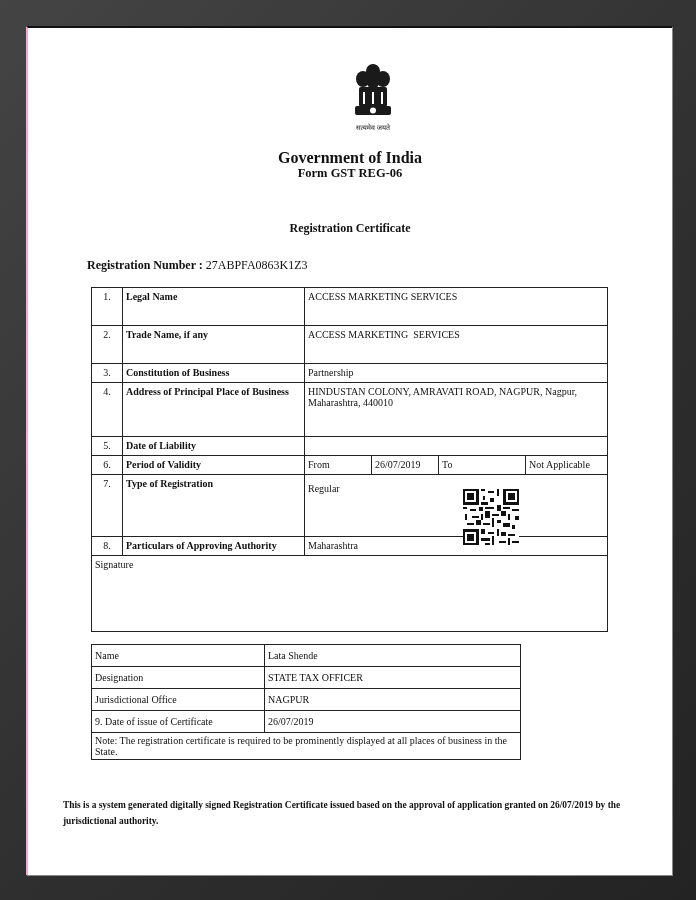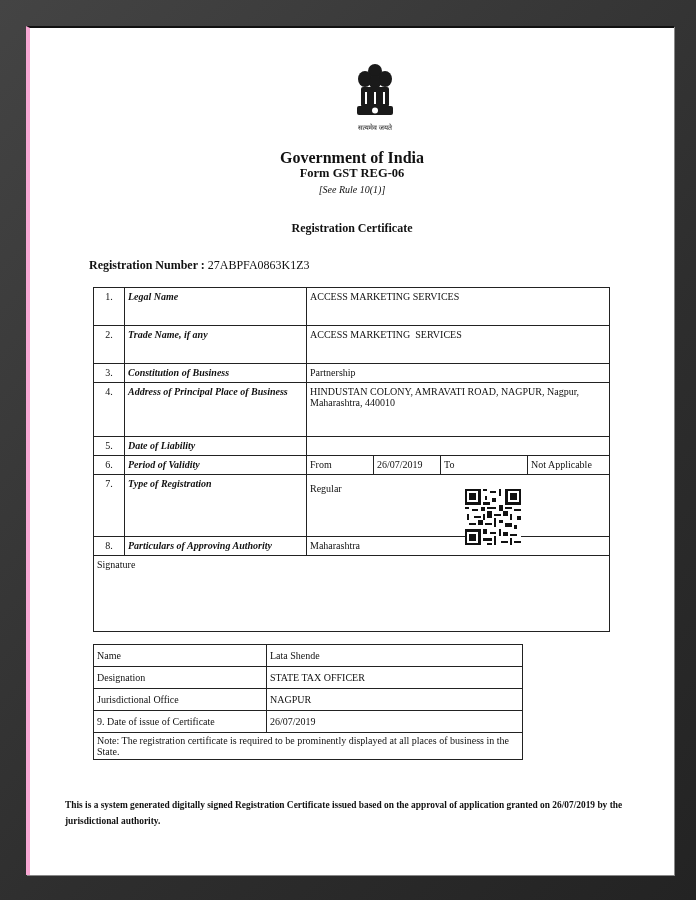--- a/index.html
+++ b/index.html
@@ -6,36 +6,36 @@
   body {
     width:696px; height:900px; background:#3b3b3b; position:relative; overflow:hidden;
     font-family: "Liberation Serif", "DejaVu Serif", serif; color:#111;
   }
   .frame {
     position:absolute; left:0; top:0; width:696px; height:900px;
     background:linear-gradient(135deg,#444 0%,#2e2e2e 60%,#232323 100%);
   }
   .page {
     position:absolute; left:26px; top:26px; width:644px; height:847px;
-    background:#fff; border-top:2px solid #111; border-left:4px solid #f9a8d4;
+    background:#fff; border-top:2px solid #111; border-left:2px solid #f9a8d4;
     box-shadow: 1px 1px 0 #888;
   }
   .emblem { position:absolute; left:322px; top:34px; width:46px; height:58px; }
   .motto { position:absolute; left:290px; top:95px; width:110px; text-align:center; font-size:7px; }
   .hdr { position:absolute; left:0; width:644px; text-align:center; font-weight:bold; }
   .gov { top:121px; font-size:16px; }
   .form { top:138px; font-size:12.5px; }
   .rule { top:156px; font-size:10px; font-style:italic; font-weight:normal; }
   .title { top:193px; font-size:12px; }
   .regno { position:absolute; left:59px; top:230px; font-size:12px; }
   .regno b { font-weight:bold; }
   table.main { position:absolute; left:63px; top:259px; width:517px; border-collapse:collapse; font-size:10px; }
   table.main td { border:1px solid #222; vertical-align:top; padding:3px 3px; }
   td.num { width:24px; text-align:center; }
-  td.lbl { width:175px; font-weight:bold;font-style:italic; }
+  td.lbl { width:175px; font-weight:bold; }
   td.val { }
   .qr { position:absolute; left:435px; top:461px; width:56px; height:56px; }
   table.sig { position:absolute; left:63px; top:616px; width:430px; border-collapse:collapse; font-size:10px; }
   table.sig td { border:1px solid #222; padding:2px 3px; height:17px; }
   table.sig td.k { width:166px; }
   .footer { position:absolute; left:35px; top:769px; width:580px; font-size:9.4px; font-weight:bold; line-height:16px; }
 </style>
 </head>
 <body>
 
@@ -55,21 +55,20 @@
       <circle cx="23" cy="48.5" r="3"></circle>
       <rect x="13" y="30" width="2" height="12"></rect>
       <rect x="22" y="30" width="2" height="12"></rect>
       <rect x="31" y="30" width="2" height="12"></rect>
     </g>
   </svg>
   <div class="motto">सत्यमेव जयते</div>
 
   <div class="hdr gov">Government of India</div>
   <div class="hdr form">Form GST REG-06</div>
-  <div class="hdr rule">[See Rule 10(1)]</div>
   <div class="hdr title">Registration Certificate</div>
 
   <div class="regno">
     <b>Registration Number :</b>
     <span>27ABPFA0863K1Z3</span>
   </div>
 
   <table class="main">
     <tbody>
         <tr style="height:38px">

